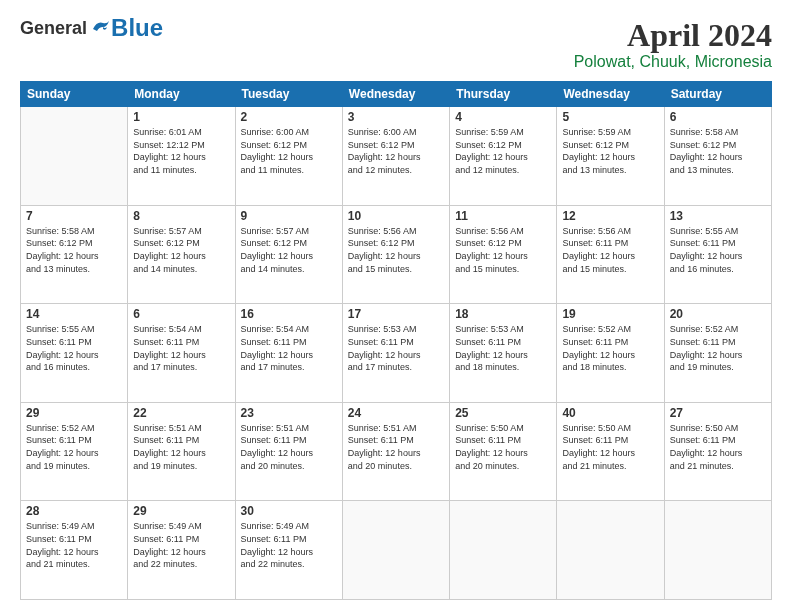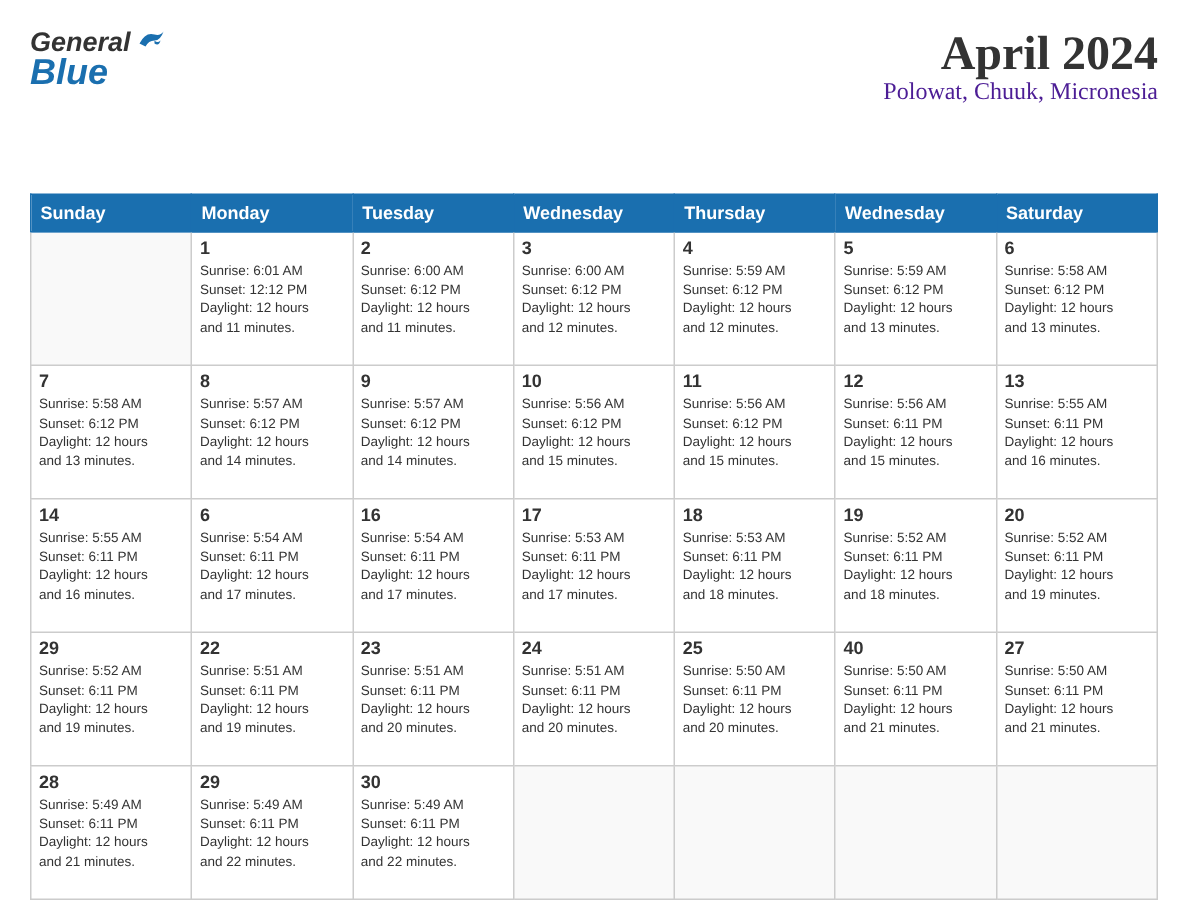--- a/index.html
+++ b/index.html
@@ -33,30 +33,28 @@
     .title-block h1 {
       font-size: 32px;
       font-weight: bold;
       color: #333;
       line-height: 1.1;
       font-family: Liberation Serif, serif;
     }
     .title-block h2 {
       font-size: 16px;
       font-weight: normal;
-      color: #4c1d95;
-      font-family: Liberation Serif, serif;
+      color: #15803d;
     }
     .calendar {
       flex: 1;
       border: 1px solid #ccc;
       border-collapse: collapse;
       width: 100%;
       table-layout: fixed;
-      margin-top: 48px;
     }
     .calendar th {
       background-color: #1a6faf;
       color: #fff;
       font-size: 12px;
       font-weight: bold;
       text-align: left;
       padding: 5px 6px;
       border: 1px solid #1a6faf;
     }
@@ -83,21 +81,21 @@
     .empty-cell {
       background: #f9f9f9;
     }
   </style>
 </head>
 <body>
 
 <div class="page">
   <div class="header">
     <div class="logo">
-      <div style="display:flex; flex-direction:column; align-items:flex-start;font-style:italic;">
+      <div style="display:flex; flex-direction:row; align-items:flex-start;">
         <div style="display:flex; align-items:center;">
           <span style="font-size:18px; font-weight:bold; color:#333;">General</span>
           <svg width="22" height="20" viewBox="0 0 22 20" style="margin-left:2px;">
             <path d="M4 10 Q8 2 14 4 Q18 5 20 2 Q18 8 14 8 Q10 8 8 12 Z" fill="#1a6faf"></path>
             <path d="M14 8 Q16 10 18 8 Q17 12 14 10 Z" fill="#1a6faf"></path>
           </svg>
         </div>
         <span style="font-size:24px; font-weight:bold; color:#1a6faf; margin-top:-4px;">Blue</span>
       </div>
     </div>

